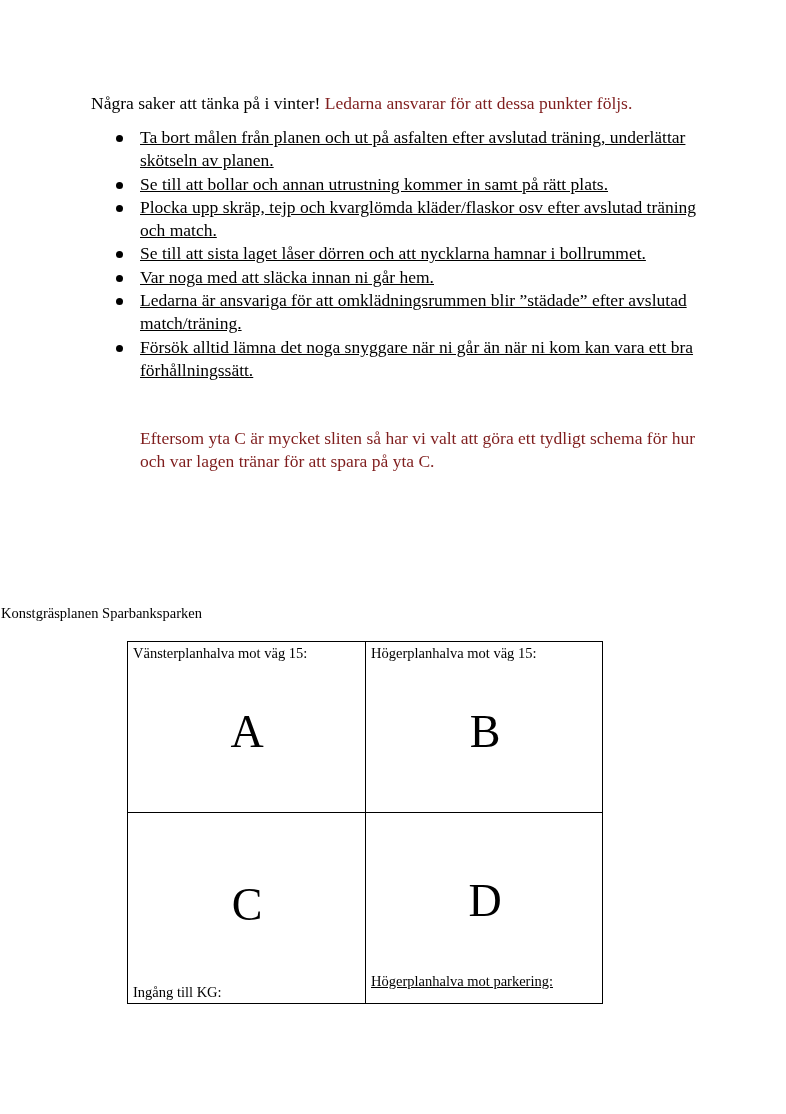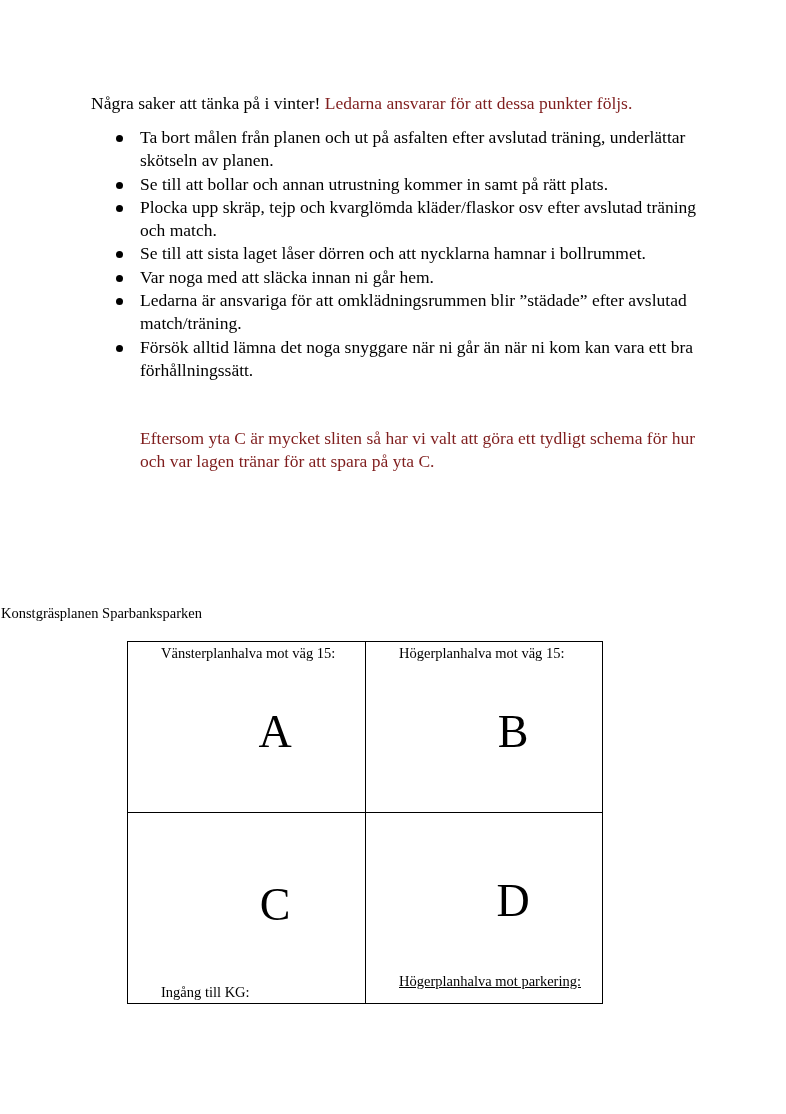--- a/index.html
+++ b/index.html
@@ -33,20 +33,21 @@
       margin: 0;
       padding: 0;
       list-style: none;
       font-size: 17.5px;
       line-height: 23.3px;
     }
     .bullets li {
       position: relative;
       margin: 0;
       padding: 0;
+      text-decoration: underline;
     }
     .bullets li .dot {
       position: absolute;
       left: -24px;
       top: 9px;
       width: 7px;
       height: 7px;
       border-radius: 50%;
       background: #000;
     }
@@ -91,21 +92,20 @@
       position: absolute;
       left: 0;
       top: 170px;
       height: 1.3px;
       width: 100%;
       background: #000;
     }
     .cell {
       position: absolute;
       width: 238px;
-      margin-left: 28px;
     }
     .cell-a { left: 0; top: 0; height: 171px; }
     .cell-b { left: 238px; top: 0; height: 171px; }
     .cell-c { left: 0; top: 171px; height: 190px; }
     .cell-d { left: 238px; top: 171px; height: 190px; }
     .cell-label {
       position: absolute;
       left: 5px;
       font-size: 14.5px;
       line-height: 18px;

